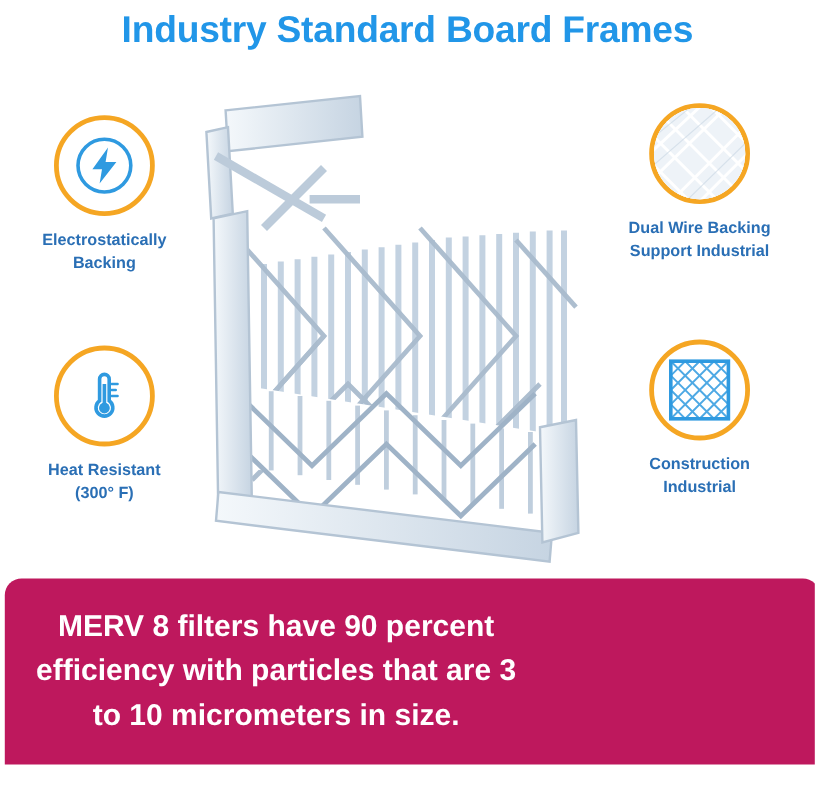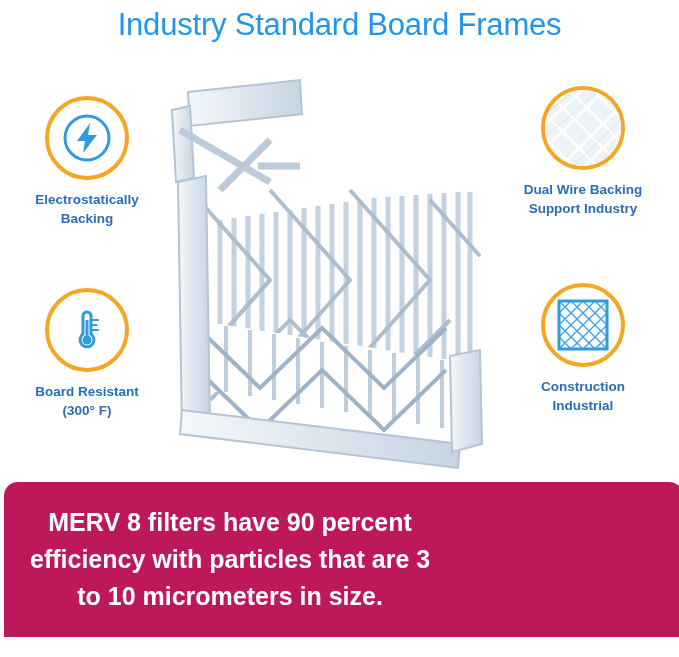--- a/index.html
+++ b/index.html
@@ -23,21 +23,21 @@
   }
 
   
   .title {
     position: absolute;
     top: 4px;
     left: 0;
     width: 679px;
     text-align: center;
     font-size: 31px;
-    font-weight: normal;
+    font-weight: bold;
     color: #2196e8;
     letter-spacing: -0.2px;
     line-height: 42px;
     white-space: nowrap;
   }
 
   
   .feature {
     position: absolute;
     width: 150px;
@@ -232,21 +232,21 @@
           <rect x="24.5" y="16" width="3" height="17" fill="#2f9ae0"></rect>
           <g stroke="#2f9ae0" stroke-width="2" stroke-linecap="round">
             <line x1="32" y1="16" x2="37" y2="16"></line>
             <line x1="32" y1="21" x2="35.5" y2="21"></line>
             <line x1="32" y1="26" x2="37" y2="26"></line>
           </g>
         </svg>
       </span>
     </div>
     <div class="caption">
-      <div>Board Resistant</div>
+      <div>Heat Resistant</div>
       <div>(300° F)</div>
     </div>
   </div>
 
   <div class="feature" id="feat-wire">
     <div class="circle">
       <span class="mesh-fill">
         <svg width="84" height="84" viewBox="0 0 84 84" xmlns="http://www.w3.org/2000/svg" aria-hidden="true">
           <rect width="84" height="84" fill="#eef3f8"></rect>
           <g stroke="#ffffff" stroke-width="2.5" opacity="0.95">
@@ -254,21 +254,21 @@
             <path d="M-10 -10 L92 92 M-10 14 L70 94 M-10 38 L46 94 M-10 62 L22 94 M14 -10 L96 72 M38 -10 L96 48 M62 -10 L96 24"></path>
           </g>
           <g stroke="#c8d6e3" stroke-width="1" opacity="0.6">
             <path d="M-10 32 L42 -10 M-10 56 L66 -10 M14 90 L96 10 M44 90 L96 40"></path>
           </g>
         </svg>
       </span>
     </div>
     <div class="caption">
       <div>Dual Wire Backing</div>
-      <div>Support Industry</div>
+      <div>Support Industrial</div>
     </div>
   </div>
 
   <div class="feature" id="feat-indus">
     <div class="circle">
       <span class="glyph">
         <svg width="56" height="56" viewBox="0 0 56 56" xmlns="http://www.w3.org/2000/svg" aria-hidden="true">
           <rect x="4" y="4" width="48" height="48" fill="#ffffff" stroke="#2f9ae0" stroke-width="3"></rect>
           <g stroke="#2f9ae0" stroke-width="1.6" opacity="0.85">
             <path d="M4 16 L16 4 M4 28 L28 4 M4 40 L40 4 M4 52 L52 4 M16 52 L52 16 M28 52 L52 28 M40 52 L52 40"></path>

